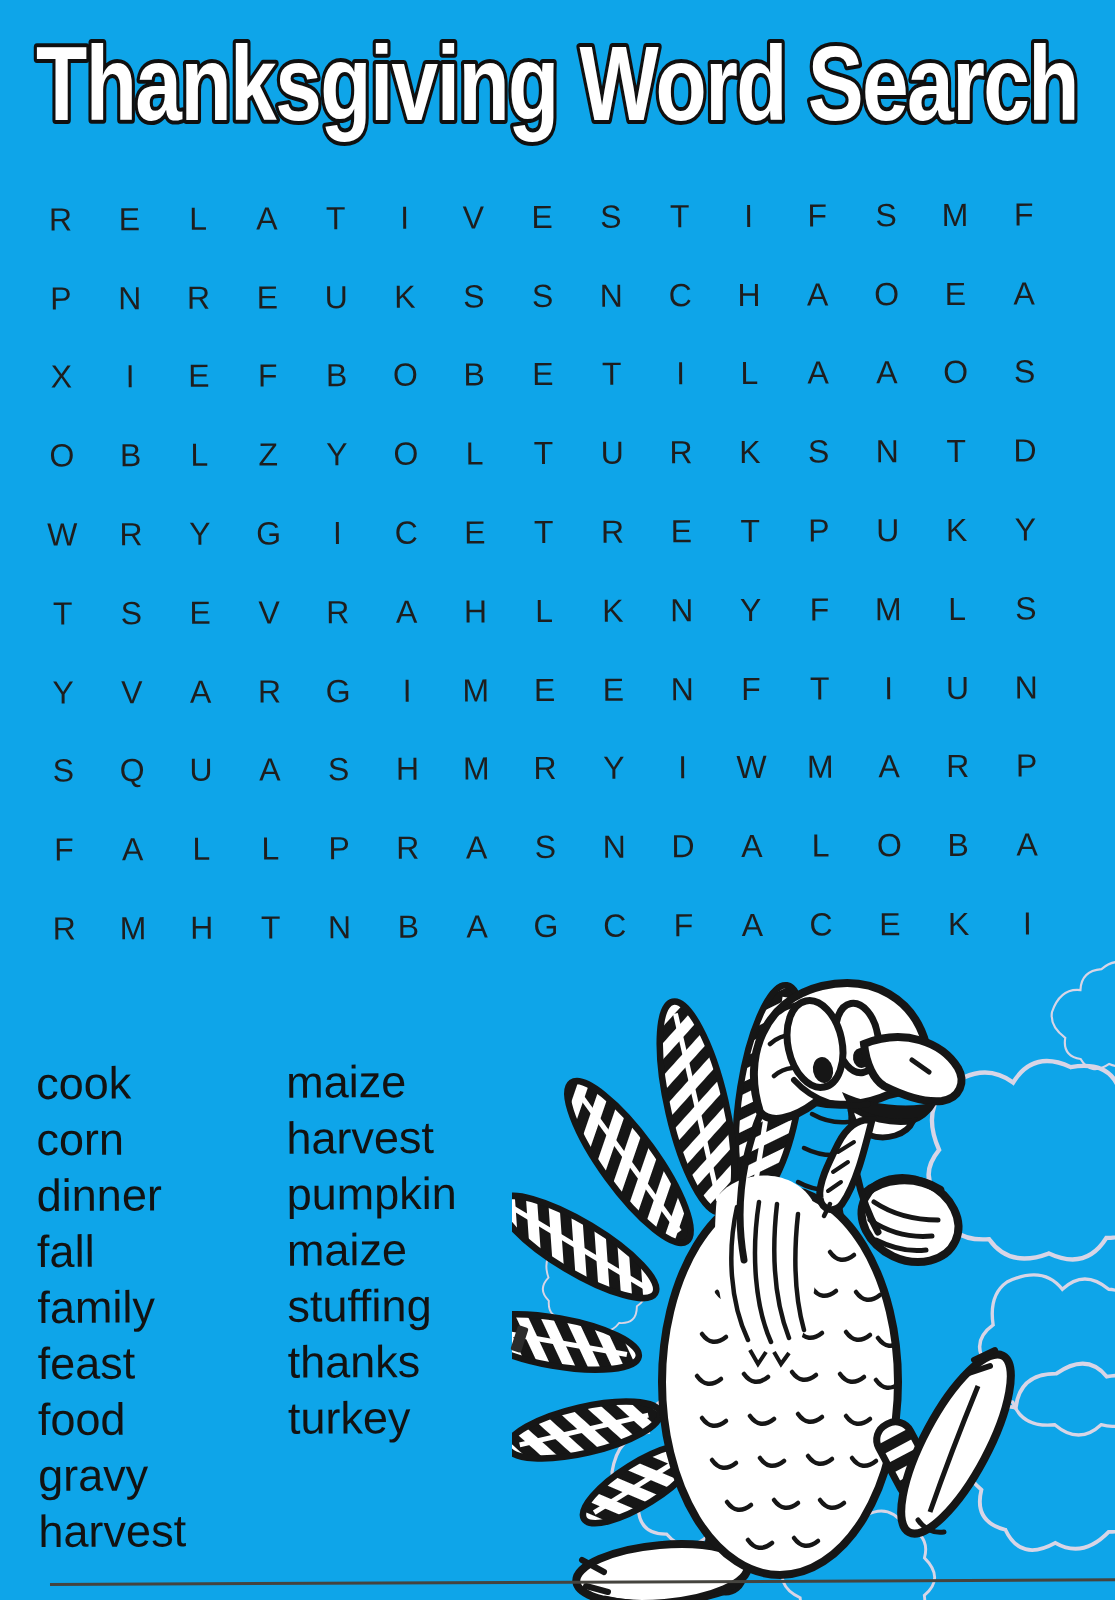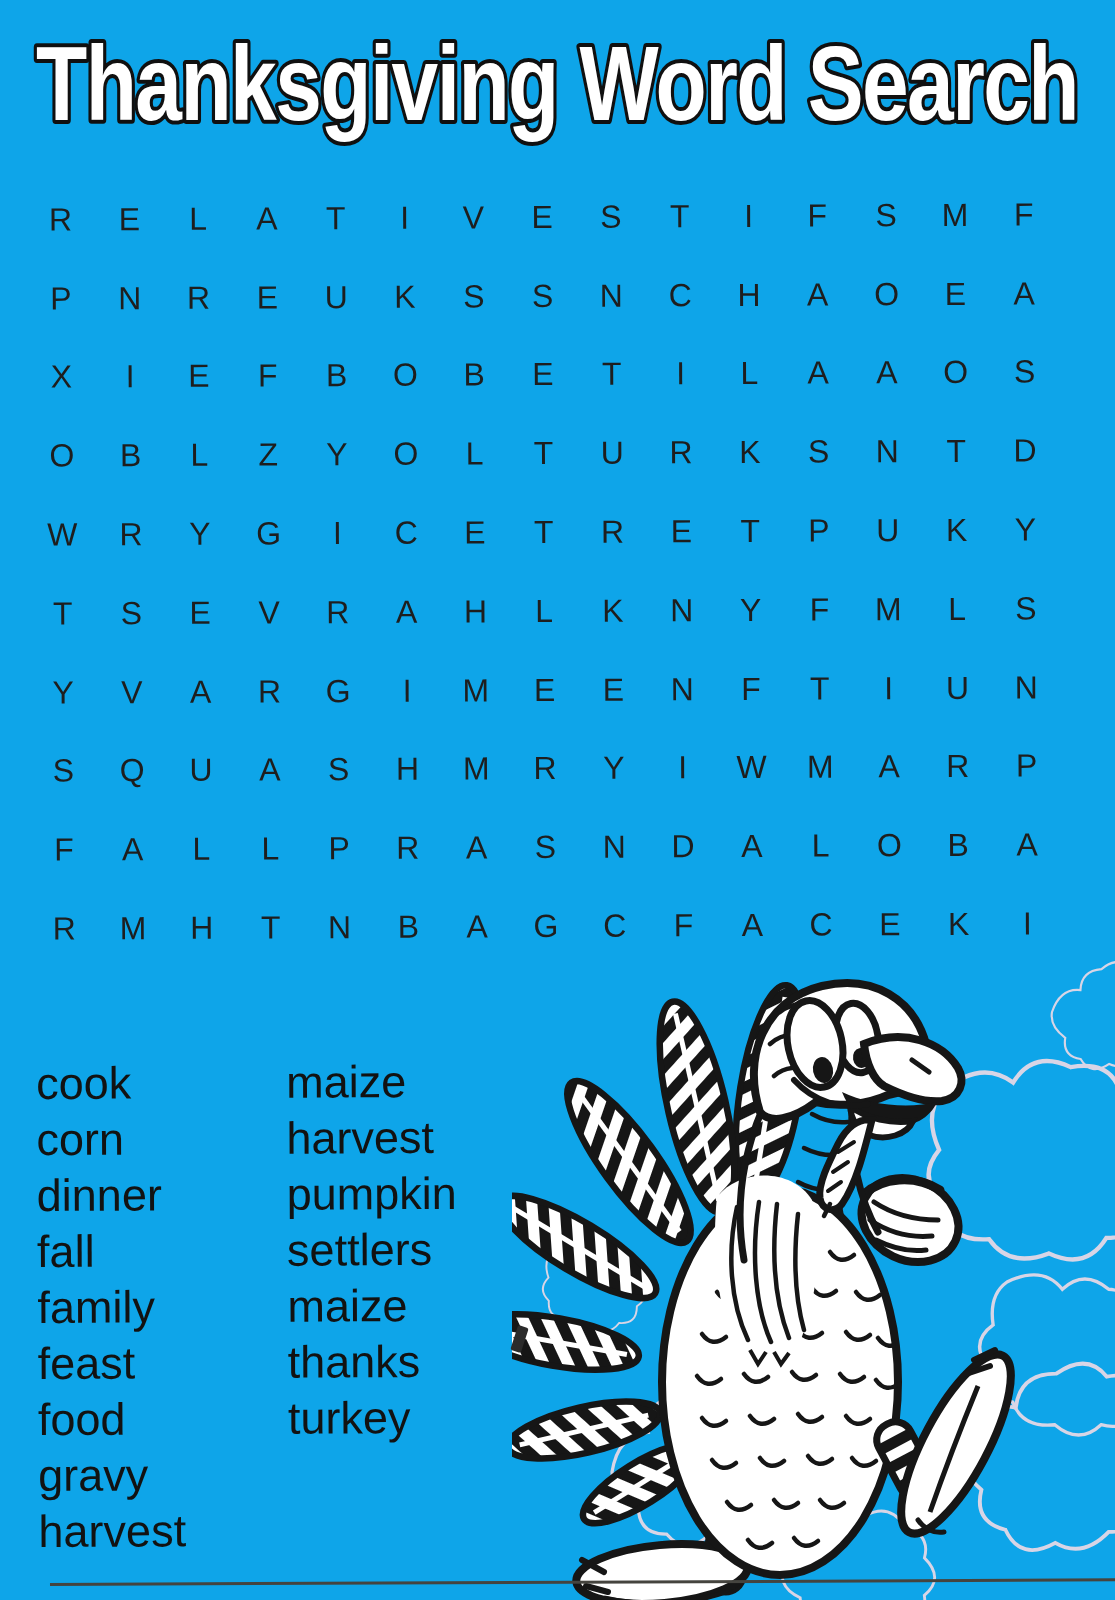--- a/index.html
+++ b/index.html
@@ -264,22 +264,22 @@
         <li>family</li>
         <li>feast</li>
         <li>food</li>
         <li>gravy</li>
         <li>harvest</li>
       </ul>
     <ul class="col2">
         <li>maize</li>
         <li>harvest</li>
         <li>pumpkin</li>
-        <li>settlers</li>
         <li>maize</li>
+        <li>stuffing</li>
         <li>thanks</li>
         <li>turkey</li>
       </ul>
   </div>
 
   <svg class="turkey-svg" viewBox="0 0 603 648">
     <defs>
       <pattern id="fstripe" width="22" height="22" patternUnits="userSpaceOnUse" patternTransform="rotate(55)">
         <rect width="22" height="22" fill="#ffffff"></rect>
         <rect width="11" height="22" fill="#161616"></rect>

